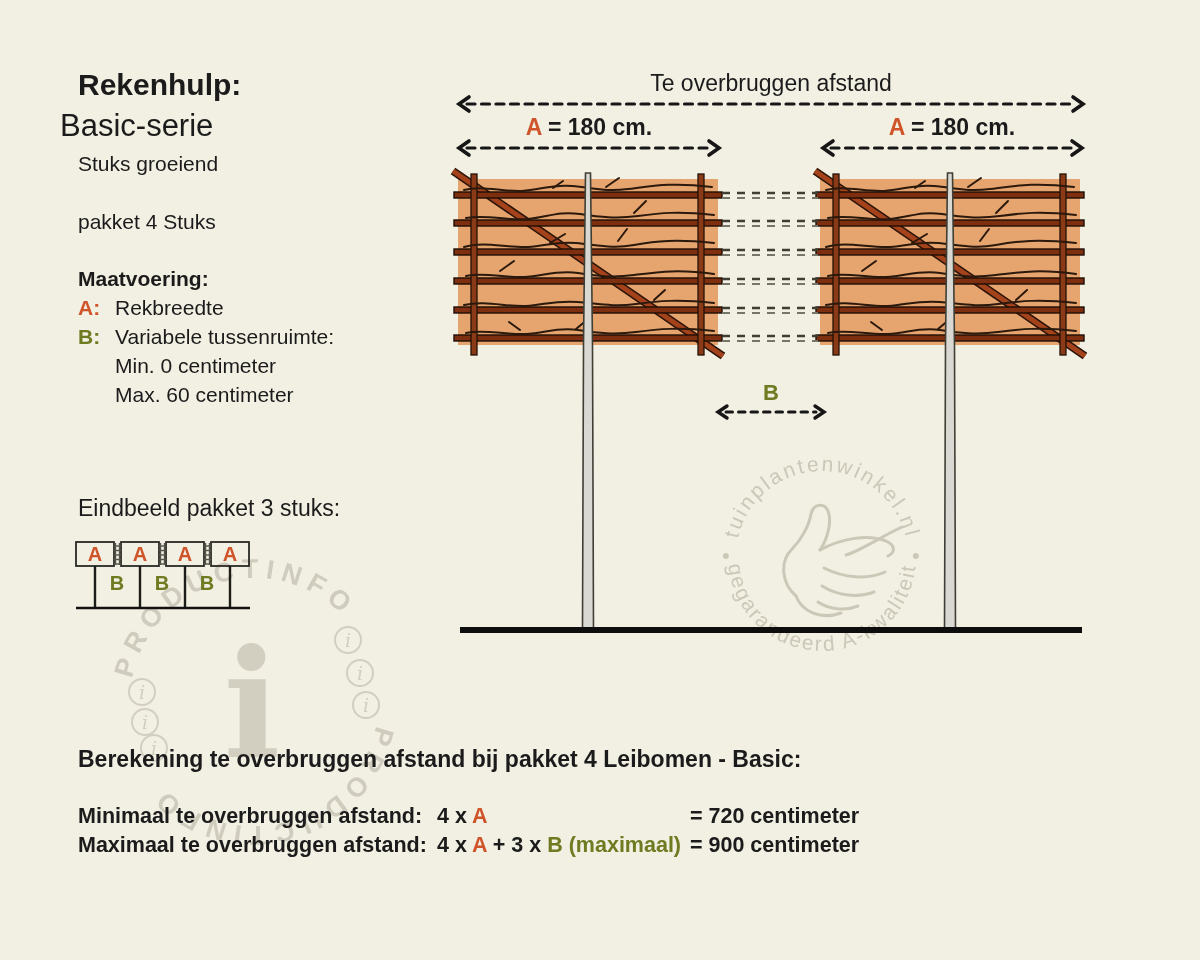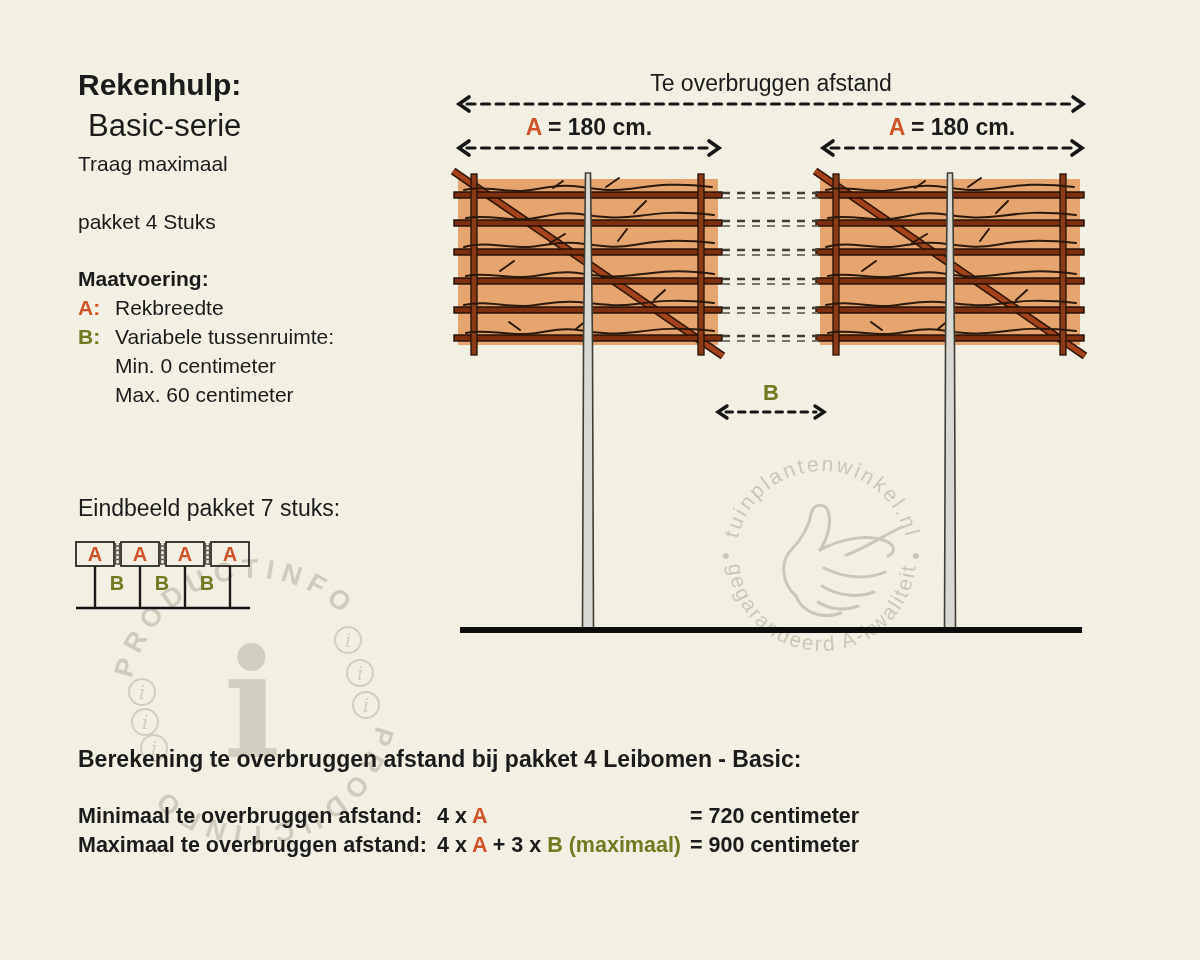--- a/index.html
+++ b/index.html
@@ -214,31 +214,31 @@
         <line x1="95" y1="566" x2="95" y2="608"></line>
         <line x1="140" y1="566" x2="140" y2="608"></line>
         <line x1="185" y1="566" x2="185" y2="608"></line>
         <line x1="230" y1="566" x2="230" y2="608"></line>
       </g>
       <line x1="76" y1="608" x2="250" y2="608" stroke="#111" stroke-width="2.6"></line>
     </g>
   </svg>
 
   <div class="abs t-title" style="left:78px;top:68px;">Rekenhulp:</div>
-  <div class="abs t-sub" style="left:88px;top:108px;">Basic-serie</div>
-  <div class="abs t-body" style="left:78px;top:149px;">Traag maximaal</div>
+  <div class="abs t-sub" style="left:60px;top:108px;">Basic-serie</div>
+  <div class="abs t-body" style="left:78px;top:149px;">Stuks groeiend</div>
   <div class="abs t-body" style="left:78px;top:207px;">pakket 4 Stuks</div>
 
   <div class="abs t-body t-bold" style="left:78px;top:264px;">Maatvoering:</div>
   <div class="abs t-body" style="left:78px;top:293px;"><span class="key orange">A:</span><span>Rekbreedte</span></div>
   <div class="abs t-body" style="left:78px;top:322px;"><span class="key olive">B:</span><span>Variabele tussenruimte:</span></div>
   <div class="abs t-body" style="left:115px;top:351px;">Min. 0 centimeter</div>
   <div class="abs t-body" style="left:115px;top:380px;">Max. 60 centimeter</div>
 
-  <div class="abs t-lab" style="left:78px;top:495px;">Eindbeeld pakket 7 stuks:</div>
+  <div class="abs t-lab" style="left:78px;top:495px;">Eindbeeld pakket 3 stuks:</div>
   <span class="abs abba orange" style="left:95px;top:543px;">A</span>
   <span class="abs abba orange" style="left:140px;top:543px;">A</span>
   <span class="abs abba orange" style="left:185px;top:543px;">A</span>
   <span class="abs abba orange" style="left:230px;top:543px;">A</span>
   <span class="abs abba olive" style="left:117px;top:572px;">B</span>
   <span class="abs abba olive" style="left:162px;top:572px;">B</span>
   <span class="abs abba olive" style="left:207px;top:572px;">B</span>
 
   <div class="abs t-lab center" style="left:460px;top:70px;width:622px;">Te overbruggen afstand</div>
   <div class="abs t-lab-b center" style="left:460px;top:114px;width:258px;"><span class="orange">A</span><span> = 180 cm.</span></div>

